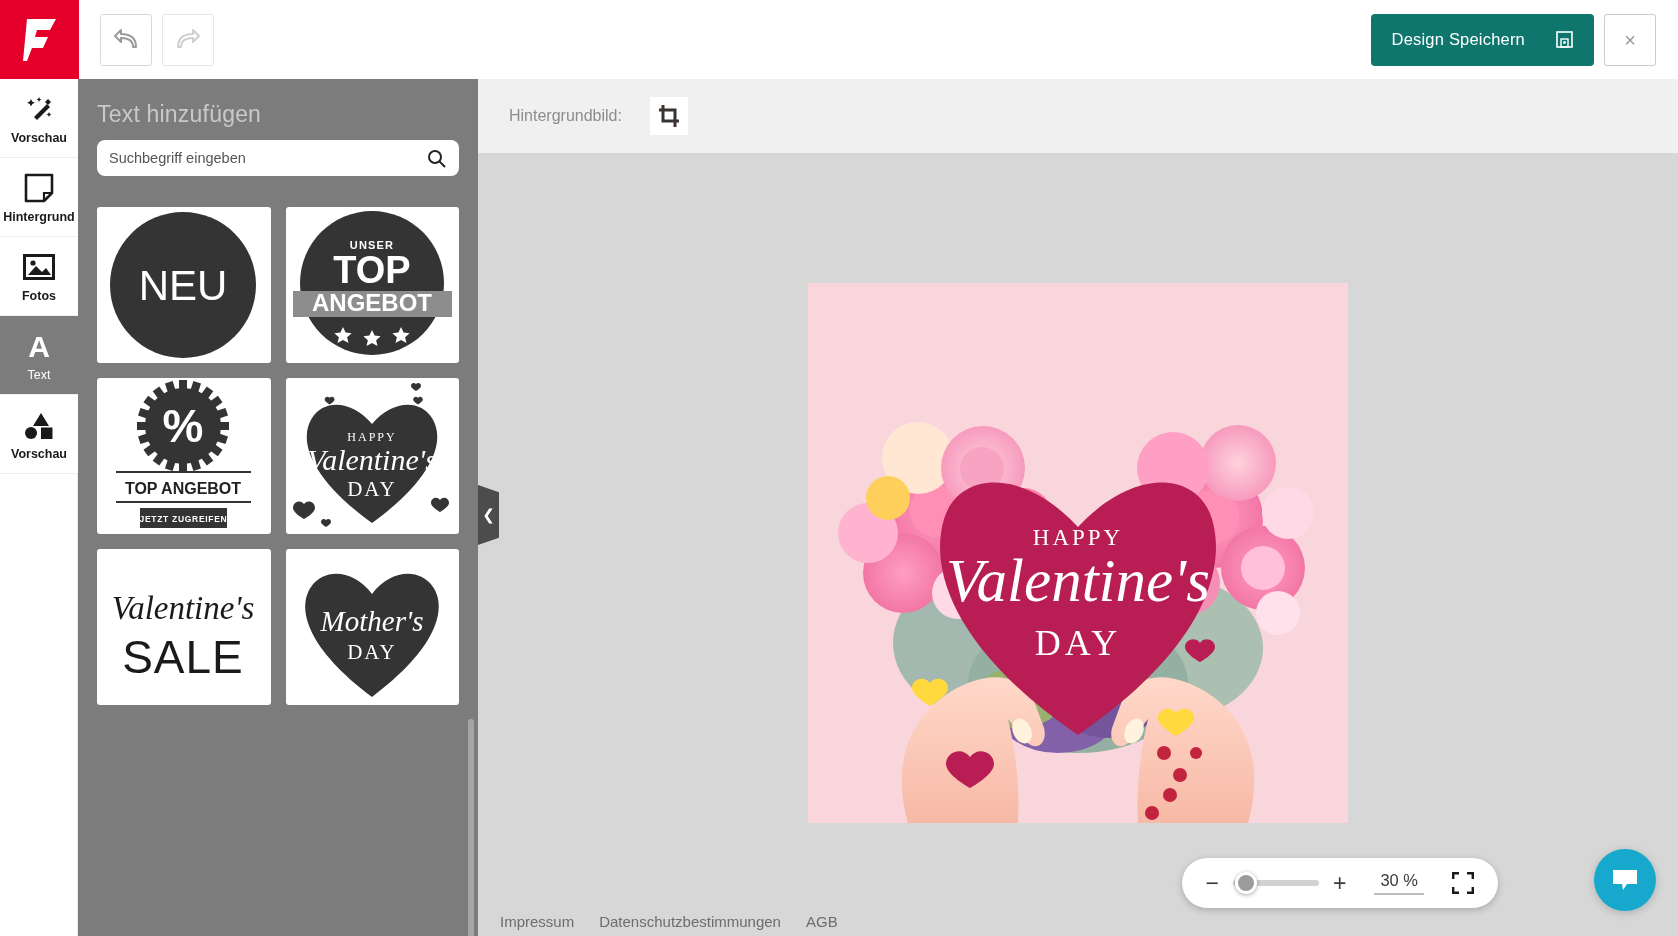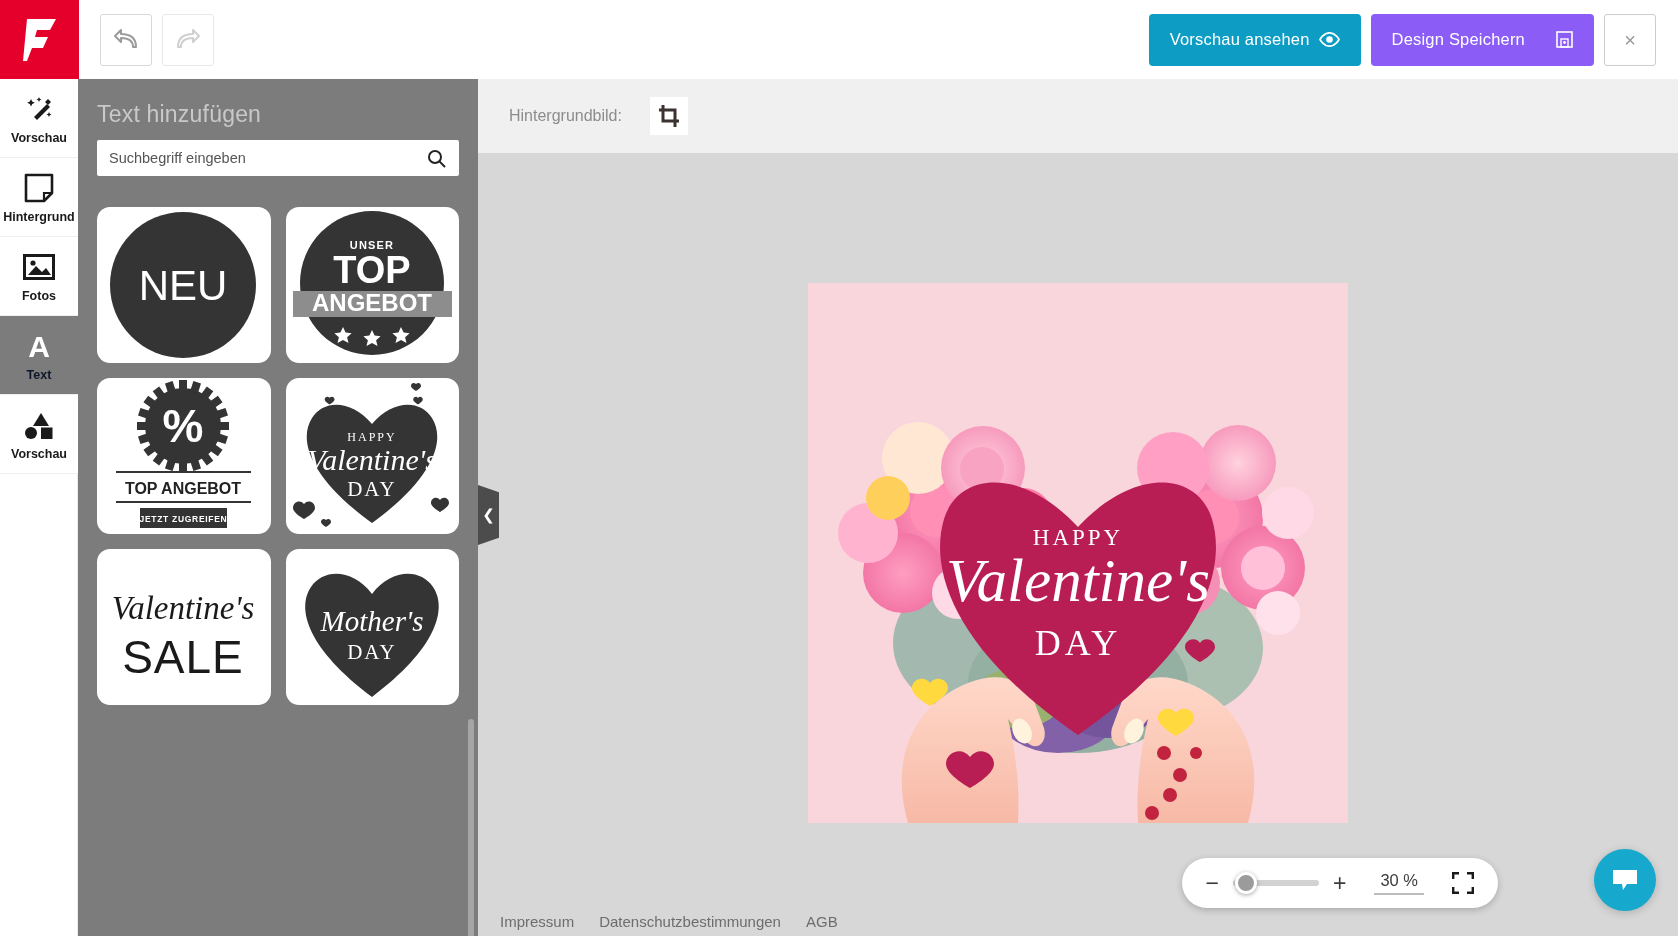--- a/index.html
+++ b/index.html
@@ -32,70 +32,70 @@
 
   .topbar-spacer { flex: 1; }
 
   .top-actions { display: flex; align-items: center; gap: 10px; margin-right: 22px; }
   .btn {
     border: none; border-radius: 4px; color: #fff; cursor: pointer;
     font-size: 16.5px; letter-spacing: .2px; height: 52px; padding: 0 21px;
     display: flex; align-items: center; gap: 9px; font-family: "Liberation Sans", sans-serif;
   }
   .btn-preview { background: #0d9dc4; }
-  .btn-save { background: #8b5cf6; gap: 31px; }
+  .btn-save { background: #0f766e; gap: 31px; }
   .btn-close {
     width: 52px; height: 52px; border: 1px solid #cccccc; background: #fff;
     border-radius: 3px; display: flex; align-items: center; justify-content: center;
     cursor: pointer; color: #999; font-size: 20px; line-height: 1;
   }
 
   
   .rail {
     position: absolute; left: 0; top: 79px; width: 78px; bottom: 0;
     background: #ffffff; border-right: 1px solid #e9e9e9;
   }
   .rail-item {
     width: 78px; height: 79px; display: flex; flex-direction: column;
     align-items: center; justify-content: center; gap: 5px;
     border-bottom: 1px solid #efefef; cursor: pointer; background: #fff;
   }
   .rail-item.active { background: #7c7c7c; }
   .rail-label { font-size: 12.5px; font-weight: bold; color: #1a1a1a; }
-  .rail-item.active .rail-label { color: #0f172a; font-weight: bold; }
+  .rail-item.active .rail-label { color: #ffffff; font-weight: normal; }
   .rail-icon { height: 34px; display: flex; align-items: center; justify-content: center; }
 
   
   .panel {
     position: absolute; left: 78px; top: 79px; width: 400px; bottom: 0;
     background: #7c7c7c; overflow: hidden;
   }
   .panel-title {
     color: #c9c9c9; font-size: 23px; font-weight: 300; padding: 22px 0 12px 19px;
     letter-spacing: .2px;
   }
   .search-wrap { padding: 0 19px; position: relative; }
   .search-input {
-    width: 100%; height: 36px; border: none; border-radius: 2px;
+    width: 100%; height: 36px; border: none; border-radius: 8px;
     padding: 0 38px 0 12px; font-size: 14.5px; color: #15803d;
     font-family: "Liberation Sans", sans-serif; outline: none;
   }
   .search-input::placeholder { color: #555; }
   .search-ico {
     position: absolute; right: 32px; top: 8px; width: 20px; height: 20px;
     display: flex; align-items: center; justify-content: center; cursor: pointer;
   }
 
   .thumbs {
     position: absolute; left: 0; right: 0; top: 128px; bottom: 0;
     padding: 0 19px 14px 19px; overflow: hidden;
   }
   .thumb-grid { display: grid; grid-template-columns: 1fr 1fr; gap: 15px; }
   .thumb {
-    background: #ffffff; border-radius: 13px; height: 156px;
+    background: #ffffff; border-radius: 3px; height: 156px;
     display: flex; align-items: center; justify-content: center;
     overflow: hidden; cursor: pointer; position: relative;
   }
   .thumb svg { display: block; }
 
   
   .panel-scrollbar {
     position: absolute; right: 4px; top: 640px; width: 6px; height: 235px;
     background: #a5a5a5; border-radius: 3px;
   }
@@ -187,27 +187,20 @@
       <div class="hist-btn disabled">
         <svg width="24" height="22" viewBox="0 0 24 22">
           <path d="M17 5 L17 1 L23 7 L17 13 L17 9 C9 9 5 12 5 18 L2 18 C2 9 8 5 17 5 Z" fill="none" stroke="#cfcfcf" stroke-width="2" stroke-linejoin="round"></path>
         </svg>
       </div>
     </div>
 
     <div class="topbar-spacer"></div>
 
     <div class="top-actions">
-      <button class="btn btn-preview">
-        <span>Vorschau ansehen</span>
-        <svg width="21" height="15" viewBox="0 0 21 15">
-          <path d="M10.5 0.8 C4.5 0.8 1 7.5 1 7.5 C1 7.5 4.5 14.2 10.5 14.2 C16.5 14.2 20 7.5 20 7.5 C20 7.5 16.5 0.8 10.5 0.8 Z" fill="none" stroke="#ffffff" stroke-width="1.7"></path>
-          <circle cx="10.5" cy="7.5" r="3.3" fill="#ffffff"></circle>
-        </svg>
-      </button>
 
       <button class="btn btn-save">
         <span>Design Speichern</span>
         <svg width="17" height="17" viewBox="0 0 17 17">
           <rect x="1" y="1" width="15" height="15" fill="none" stroke="#ffffff" stroke-width="1.6"></rect>
           <rect x="5" y="8" width="7" height="8" fill="none" stroke="#ffffff" stroke-width="1.4"></rect>
           <circle cx="8.5" cy="11.5" r="1.4" fill="#ffffff"></circle>
         </svg>
       </button>
 

